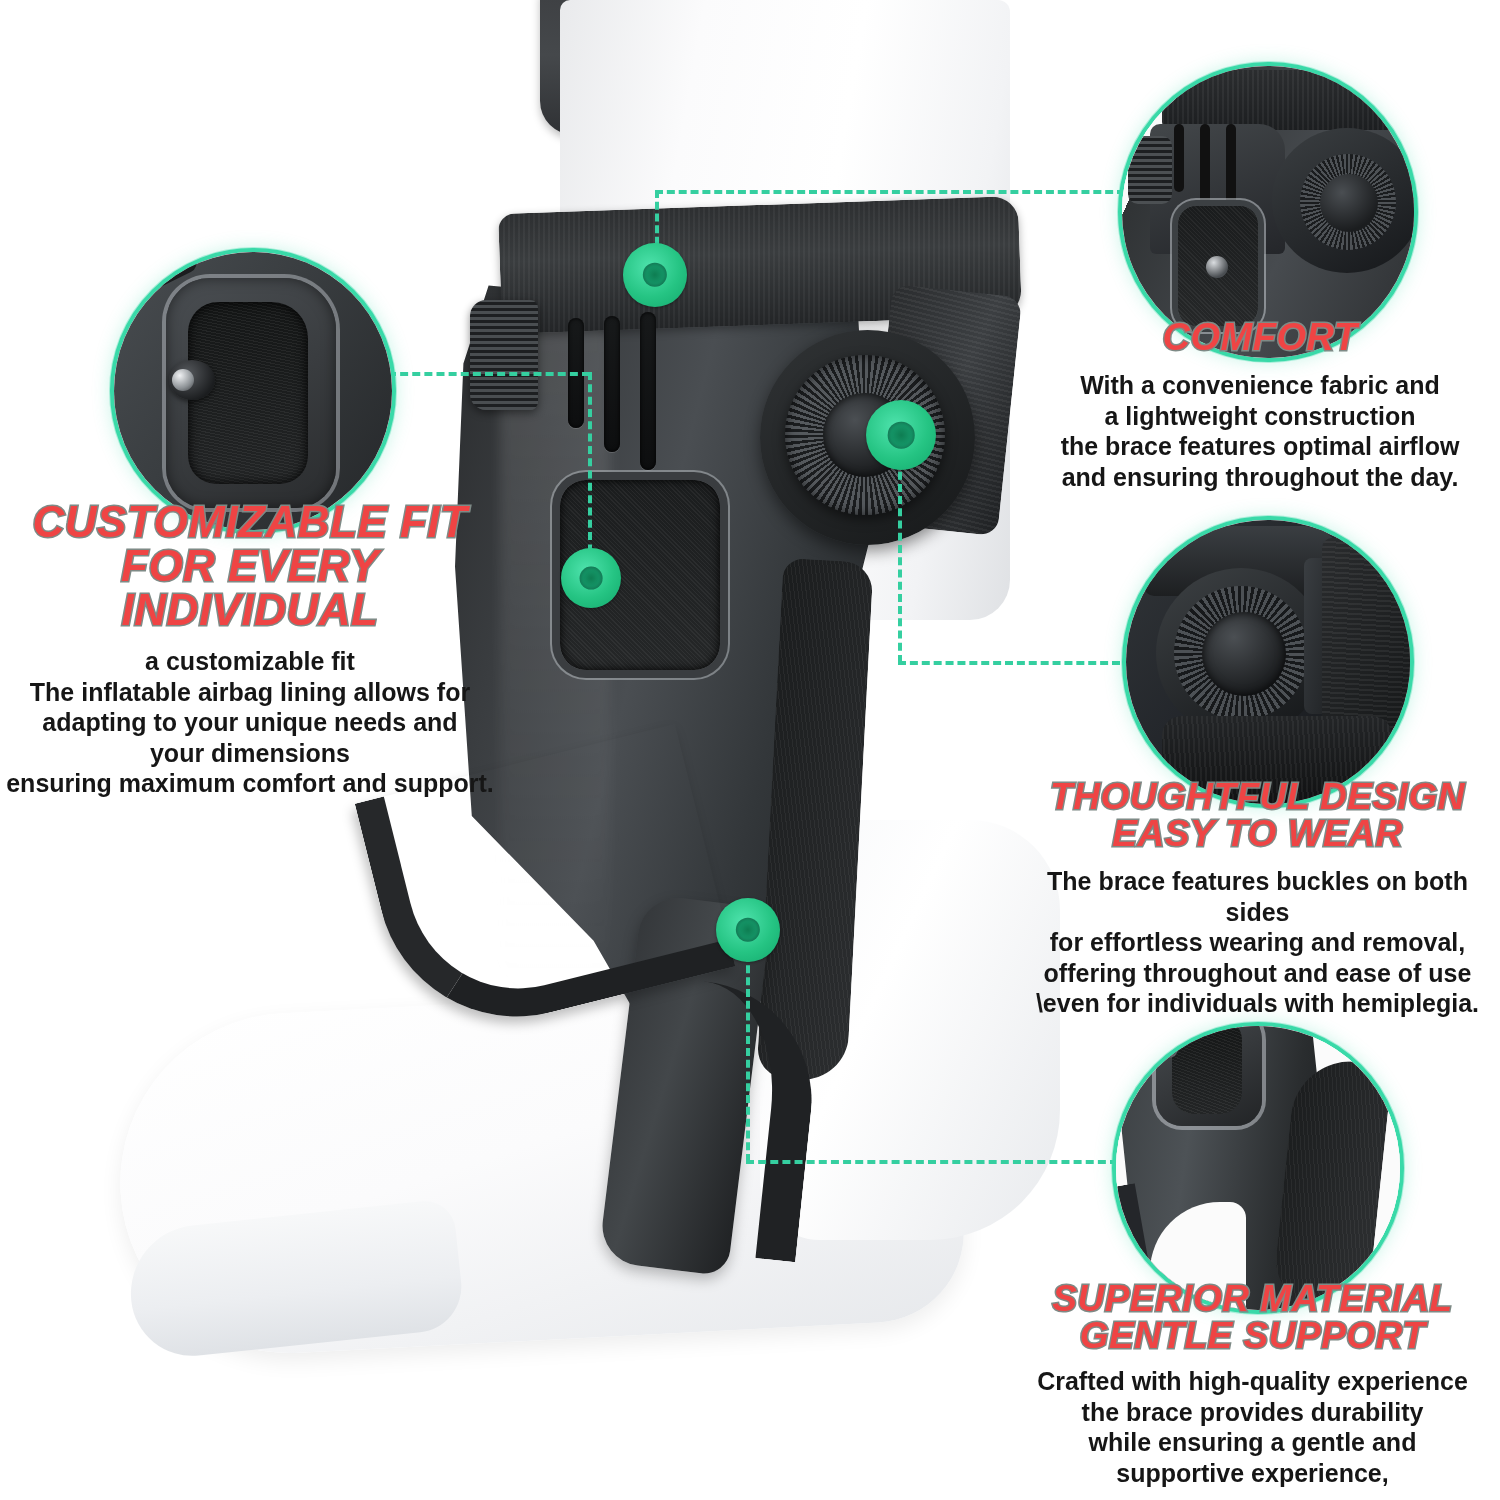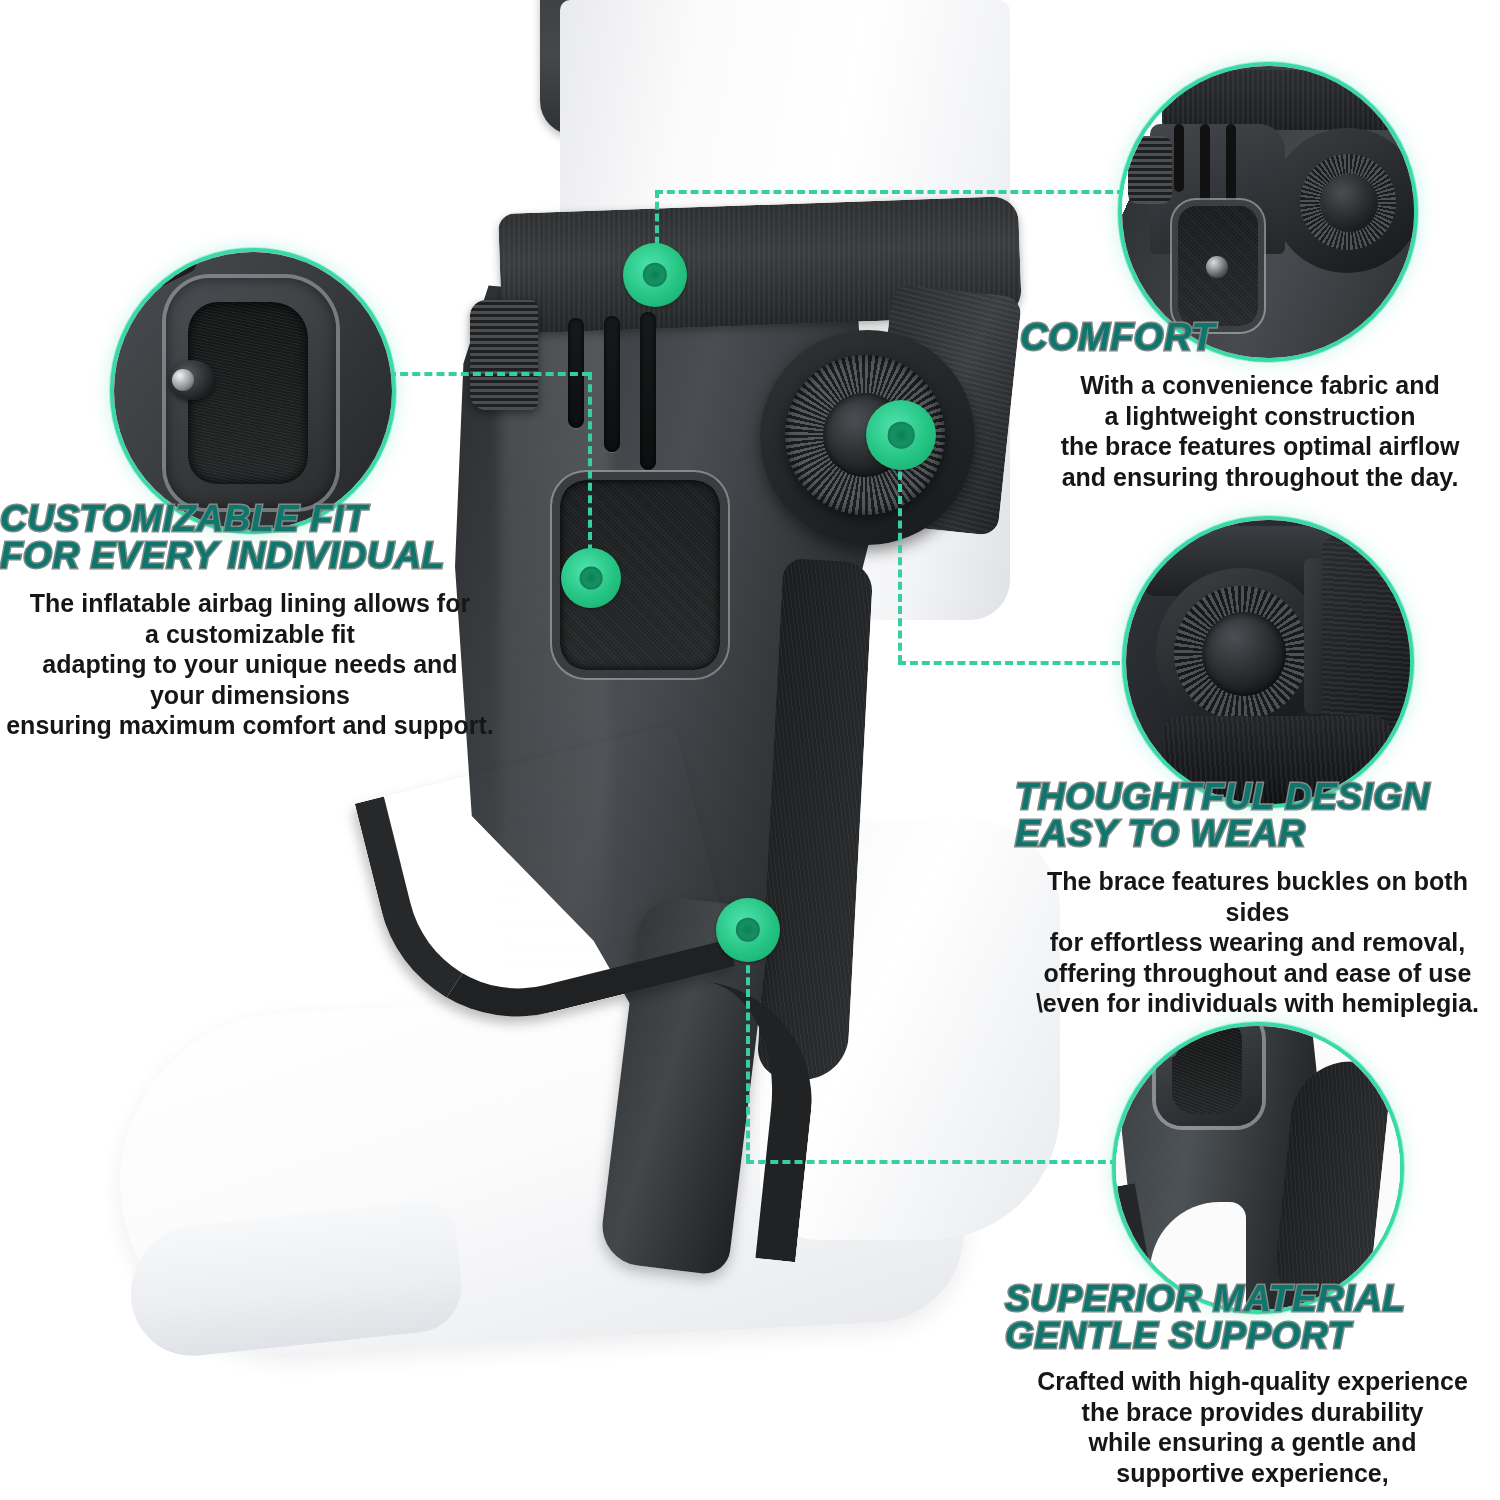--- a/index.html
+++ b/index.html
@@ -11,21 +11,22 @@
     position:relative;
   }
   #stage { position:absolute; inset:0; width:1500px; height:1500px; }
 
   
   .feat-title{
     font-weight:700;
     font-style:italic;
     letter-spacing:0.5px;
     line-height:1.0;
-    color:#0f766e;
+    text-align:center;
+    color:#ef4444;
     -webkit-text-stroke:3px #7e8a86;
     paint-order:stroke fill;
     text-transform:uppercase;
   }
   .feat-body{
     font-weight:700;
     color:#161616;
     text-align:center;
     line-height:1.22;
   }
@@ -372,27 +373,27 @@
                              linear-gradient(100deg,#1a1c1d,#2e3032);transform:rotate(6deg);"></div>
       <div style="position:absolute;left:6px;top:150px;width:120px;height:160px;
                   border-left:26px solid #24262a;border-bottom:0;border-radius:0 0 0 90px;
                   transform:rotate(-10deg);"></div>
       <div style="position:absolute;left:34px;top:176px;width:96px;height:140px;border-radius:70px 16px 0 0;
                   background:#fbfbfb;"></div>
     </div>
   </div>
 
   <div class="feat-block" style="left:0px; top:500px; width:500px;">
-    <div class="feat-title" style="font-size:37px;">
+    <div class="feat-title" style="font-size:44px;">
       <div>CUSTOMIZABLE FIT</div>
       <div>FOR EVERY INDIVIDUAL</div>
     </div>
     <div class="feat-body" style="font-size:25px; margin-top:14px;">
+      <div>a customizable fit</div>
       <div>The inflatable airbag lining allows for</div>
-      <div>a customizable fit</div>
       <div>adapting to your unique needs and</div>
       <div>your dimensions</div>
       <div>ensuring maximum comfort and support.</div>
     </div>
   </div>
 
   <div class="feat-block" style="left:1020px; top:318px; width:480px;">
     <div class="feat-title" style="font-size:38px;">
       <div>COMFORT</div>
     </div>

